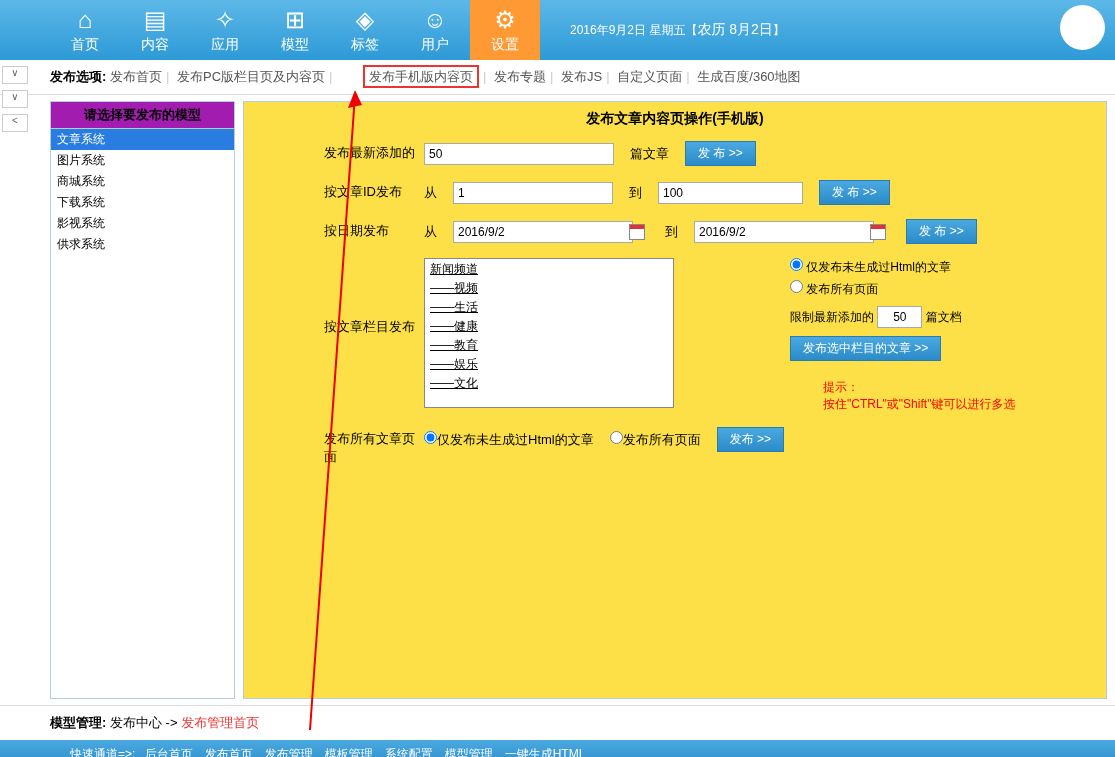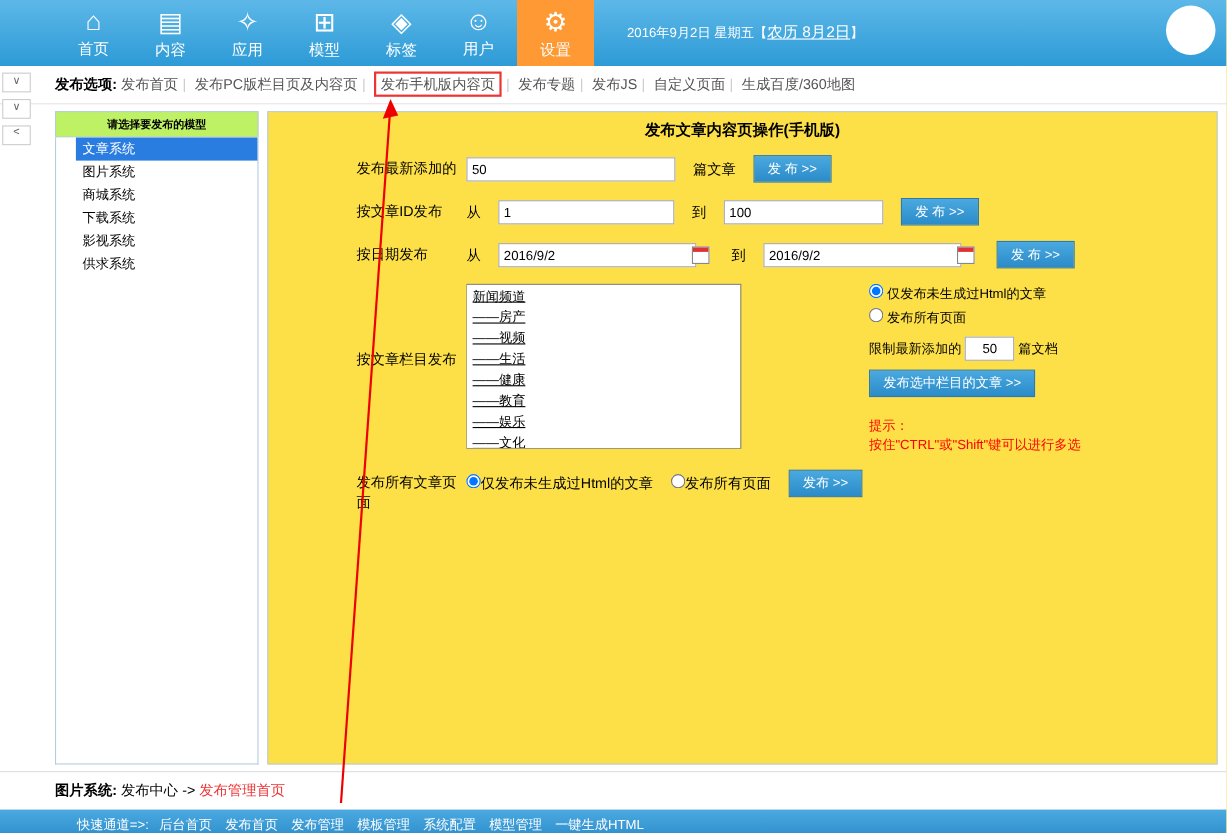--- a/index.html
+++ b/index.html
@@ -4,57 +4,57 @@
 <style>
 * { box-sizing: border-box; margin: 0; padding: 0; }
 body { font-family: "Microsoft YaHei", Arial, sans-serif; font-size: 12px; background: #f5f5f5; width: 1115px; }
 
 
 .top-nav { background: linear-gradient(to bottom, #5db8e8, #2d9ad6); height: 60px; display: flex; align-items: center; padding-left: 50px; position: relative; }
 .top-nav a { color: #fff; text-decoration: none; text-align: center; width: 70px; display: flex; flex-direction: column; align-items: center; font-size: 14px; }
 .top-nav a .nav-icon { font-size: 24px; margin-bottom: 2px; }
 .top-nav .active { background: #ff9933; height: 60px; justify-content: center; }
 .date-info { color: #fff; margin-left: 30px; font-size: 12px; }
-.date-info a { text-decoration: underline; color: #fff; width: auto; display: inline; }
+.date-info a { color: #fff; width: auto; display: inline; }
 .logo-right { position: absolute; right: 10px; top: 5px; width: 45px; height: 45px; background: #fff; border-radius: 50%; }
 
 
 .sub-nav { background: #fff; border-bottom: 1px solid #ddd; padding: 8px 50px; font-size: 13px; }
 .sub-nav b { font-weight: bold; }
 .sub-nav a { color: #555; text-decoration: none; }
 .sub-nav .sep { color: #ccc; margin: 0 4px; }
-.sub-nav .highlighted { border: 2px solid #e33; padding: 2px 4px; }
+.sub-nav .highlighted { border: 2px solid #e33; padding: 2px 4px; margin-left: 23px; }
 
 
 .main-wrap { display: flex; padding: 6px 8px 6px 50px; background: #fff; }
 .left-panel { width: 185px; margin-right: 8px; }
-.panel-title { background: #bef264; border: 1px solid #b5cde0; text-align: center; font-weight: bold; padding: 4px; font-size: 10px; }
+.panel-title { background: #a21caf; border: 1px solid #b5cde0; text-align: center; font-weight: bold; padding: 4px; font-size: 13px; }
 .model-list { border: 1px solid #b5cde0; border-top: none; background: #fff; height: 570px; }
-.model-list div { padding: 2px 6px; cursor: pointer; font-size: 12px; margin-left: 18px; }
+.model-list div { padding: 2px 6px; cursor: pointer; font-size: 12px; }
 .model-list .selected { background: #2a7de0; color: #fff; }
 
 .right-panel { flex: 1; border: 1px solid #b5cde0; background: #fde047; min-height: 592px; }
 .right-title { text-align: center; font-weight: bold; padding: 8px; font-size: 14px; }
 
 .form-area { padding: 5px 20px; }
 .form-row { display: flex; align-items: flex-start; margin-bottom: 14px; }
 .form-label { width: 160px; text-align: left; padding-top: 3px; font-size: 13px; padding-left: 60px; }
 .form-fields { flex: 1; display: flex; align-items: center; flex-wrap: wrap; gap: 16px; font-size: 13px; }
 input[type=text] { border: 1px solid #aaa; padding: 2px 4px; font-size: 12px; height: 22px; }
 .btn { background: linear-gradient(to bottom, #4aa9e0, #2b8bc8); color: #fff; border: 1px solid #2a7bb5; padding: 3px 12px; cursor: pointer; font-size: 12px; }
 .cal-icon { display: inline-block; width: 16px; height: 16px; background: #fff; border: 1px solid #888; position: relative; vertical-align: middle; margin-left: -20px; margin-right: 4px; }
 .cal-icon::before { content: ""; position: absolute; top: 0; left: 0; right: 0; height: 4px; background: #d33; }
 
 .cat-select { width: 250px; height: 150px; border: 1px solid #888; overflow-y: scroll; background: #fff; padding: 1px; }
 .cat-select div { padding: 1px 4px; font-size: 12px; text-decoration: underline; }
 
 .right-extra { margin-left: 100px; font-size: 12px; }
 .right-extra label { display: block; margin-bottom: 4px; }
 .right-extra .limit-row { margin: 8px 0; }
-.right-extra .hint { color: #f00; margin-top: 18px; }
+.right-extra .hint { color: #f00; margin-top: 18px; margin-left: 33px; }
 
 
 .bottom-breadcrumb { background: #fff; border-top: 1px solid #ddd; padding: 8px 50px; font-size: 13px; }
 .bottom-breadcrumb b { font-weight: bold; }
 .bottom-breadcrumb a { color: #e33; text-decoration: none; }
 .bottom-quick { background: linear-gradient(to bottom, #4aa9e0, #2b8bc8); color: #fff; padding: 6px 70px; font-size: 12px; }
 .bottom-quick a { color: #fff; text-decoration: none; margin: 0 6px; }
 
 
 .left-edge { position: absolute; left: 0; top: 60px; width: 30px; }
@@ -167,21 +167,20 @@
             <span class="cal-icon"></span>
           <button class="btn">发 布 &gt;&gt;</button>
         </div>
       </div>
 
       <div class="form-row">
         <div class="form-label" style="padding-top:60px">按文章栏目发布</div>
         <div class="form-fields" style="align-items:flex-start">
           <div class="cat-select" id="cat-select">
               <div>新闻频道</div>
-              <div>——房产</div>
               <div>——视频</div>
               <div>——生活</div>
               <div>——健康</div>
               <div>——教育</div>
               <div>——娱乐</div>
               <div>——文化</div>
             </div>
           <div class="right-extra">
             <label><input type="radio" name="r4" checked="" style=""> <span>仅发布未生成过Html的文章</span></label>
             <label><input type="radio" name="r4" style=""> <span>发布所有页面</span></label>
@@ -206,21 +205,21 @@
           <label><input type="radio" name="r5" style=""><span>发布所有页面</span></label>
           <button class="btn">发布 &gt;&gt;</button>
         </div>
       </div>
 
     </div>
   </div>
 </div>
 
 <div class="bottom-breadcrumb">
-  <b>图片系统:</b>
+  <b>模型管理:</b>
   <span>发布中心</span><span> -&gt; </span><a href="#">发布管理首页</a>
 </div>
 
 <div class="bottom-quick">
   <span>快速通道=&gt;:</span>
   <span id="quick-links"><a href="#">后台首页</a><a href="#">发布首页</a><a href="#">发布管理</a><a href="#">模板管理</a><a href="#">系统配置</a><a href="#">模型管理</a><a href="#">一键生成HTML</a></span>
 </div>
 
 <div class="red-arrow" style="left:300px; top:90px;">
   <svg width="60" height="650">

